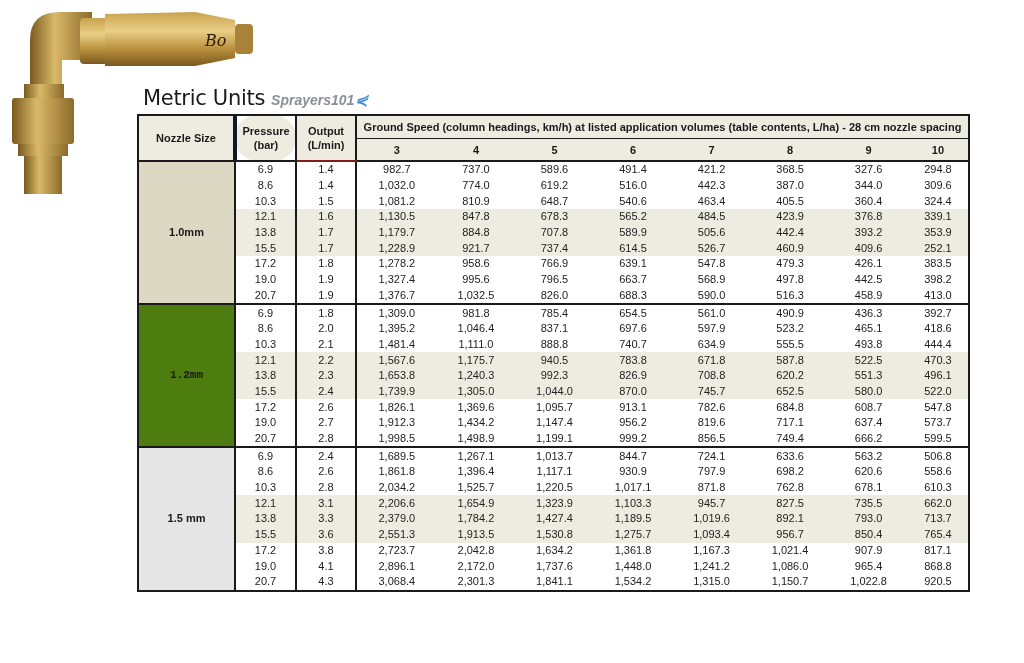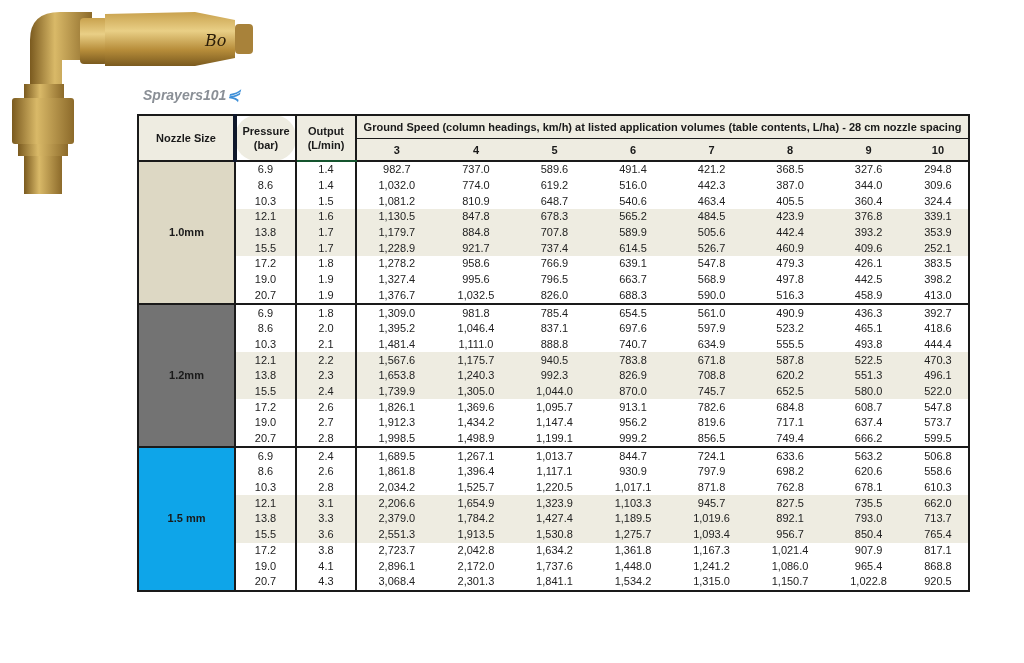--- a/index.html
+++ b/index.html
@@ -6,28 +6,28 @@
   body { width:1024px; height:663px; position:relative; overflow:hidden; font-family:"Liberation Sans", sans-serif; }
   .nozzle-img { position:absolute; left:0; top:0; width:265px; height:200px; }
   .title-wrap { position:absolute; left:143px; top:86px; display:flex; align-items:baseline; gap:6px; }
   .title { font-family:"DejaVu Sans", sans-serif; font-size:21px; color:#1a1a1a; letter-spacing:-0.3px; }
   .brand { font-style:italic; font-weight:bold; font-size:14px; color:#8a8f96; font-family:"Liberation Sans", sans-serif; }
   .brand-mark { color:#3d8fd8; font-size:15px; font-weight:bold; margin-left:1px; }
   table.grid { position:absolute; left:137px; top:114px; width:833px; border-collapse:collapse; font-family:"Liberation Sans", sans-serif; font-size:11px; color:#222; border:2px solid #1a1a1a; }
   table.grid th { background:#eeece1; font-weight:bold; font-size:11px; color:#1a1a1a; }
   th.h-nozzle { width:92px; border-right:4px solid #0f172a; border-bottom:2px solid #1a1a1a; }
   th.h-press { width:56px; border-right:2px solid #1a1a1a; border-bottom:2px solid #1a1a1a; line-height:14px;border-radius:22px; }
-  th.h-out { width:56px; border-right:2px solid #1a1a1a; border-bottom:2px solid #14532d; line-height:14px;margin-left:26px; }
+  th.h-out { width:56px; border-right:2px solid #1a1a1a; border-bottom:2px solid #7f1d1d; line-height:14px;margin-left:26px; }
   th.h-ground { height:20px; border-bottom:1px solid #1a1a1a; font-size:11px;margin-left:28px; }
   th.h-speed { height:19px; border-bottom:2px solid #1a1a1a; }
   td { text-align:center; height:15.7px; padding:0; line-height:15px; }
   td.nz { font-weight:bold; border-right:2px solid #1a1a1a; color:#1a1a1a; }
   td.nz.n1 { background:#ddd8c4; }
-  td.nz.n2 { background:#737373; }
-  td.nz.n3 { background:#0ea5e9;margin-top:16px; }
+  td.nz.n2 { background:#4d7c0f;font-family:Liberation Mono, monospace; }
+  td.nz.n3 { background:#e5e5e5;margin-top:16px; }
   td.p { border-right:2px solid #1a1a1a; }
   td.o { border-right:2px solid #1a1a1a;text-align:center; }
   tr.band td:not(.nz) { background:#eeece1; }
   tr.grp-end td { border-bottom:2px solid #1a1a1a; }
 </style>
 </head>
 <body>
 
 <svg class="nozzle-img" viewBox="0 0 265 200">
   <defs>
@@ -52,20 +52,21 @@
   <rect x="235" y="24" width="18" height="30" rx="4" fill="#a8823a"></rect>
   <text x="205" y="46" font-family="DejaVu Serif, serif" font-style="italic" font-size="16" fill="#2b1d08">Bo</text>
 
   <rect x="24" y="84" width="40" height="16" fill="url(#brassV)"></rect>
   <rect x="12" y="98" width="62" height="46" rx="3" fill="url(#brassV)"></rect>
   <rect x="18" y="144" width="50" height="12" fill="url(#brassV)"></rect>
   <rect x="24" y="156" width="38" height="38" fill="url(#brassV)"></rect>
 </svg>
 
 <div class="title-wrap">
+  <span class="title">Metric Units</span>
   <span class="brand"><span>Sprayers101</span><span class="brand-mark">⋞</span></span>
 </div>
 
 <table class="grid">
   <thead>
     <tr>
       <th class="h-nozzle" rowspan="2">Nozzle Size</th>
       <th class="h-press" rowspan="2"><span>Pressure</span><br><span>(bar)</span></th>
       <th class="h-out" rowspan="2"><span>Output</span><br><span>(L/min)</span></th>
       <th class="h-ground" colspan="8">Ground Speed (column headings, km/h) at listed application volumes (table contents, L/ha) - 28 cm nozzle spacing</th>

